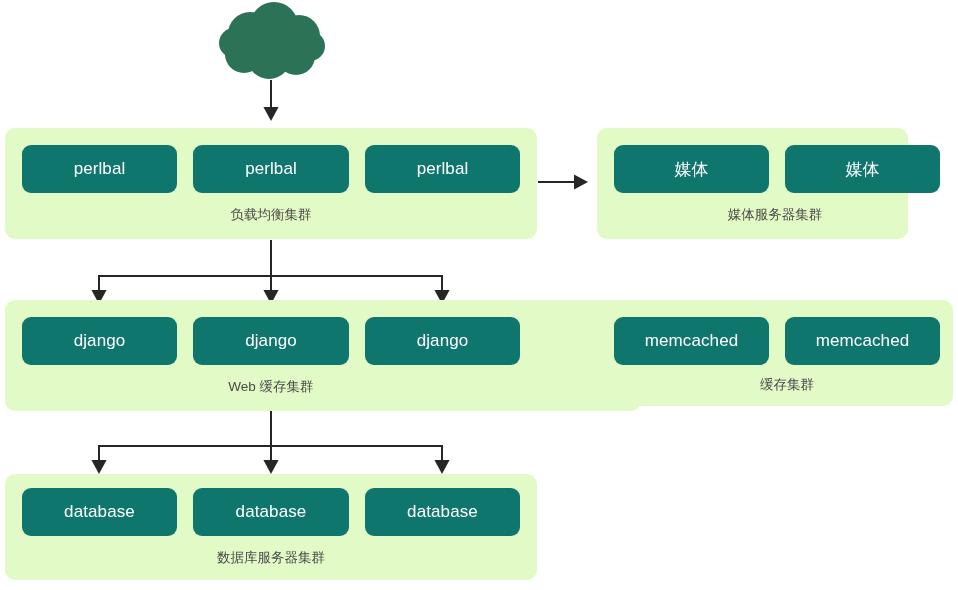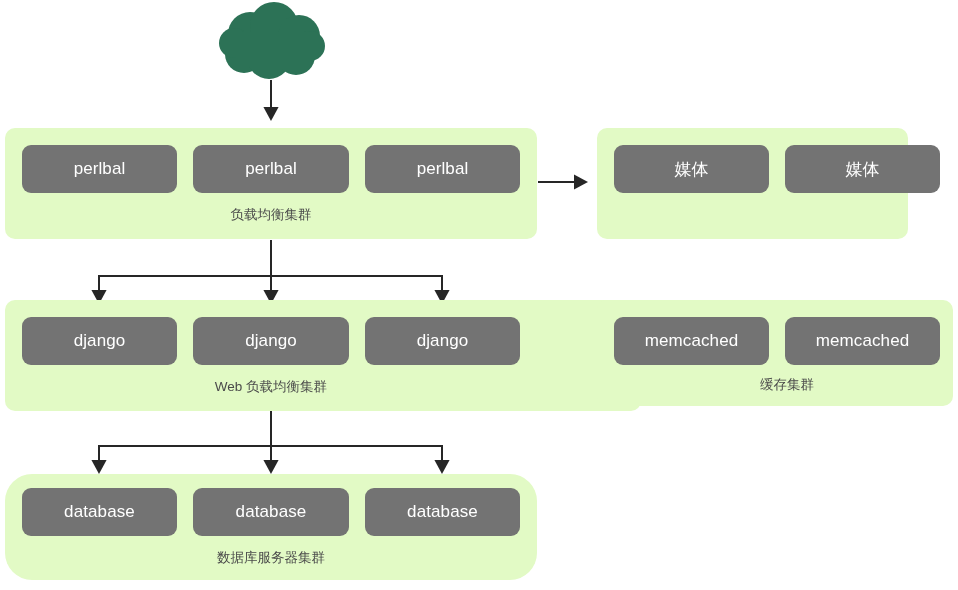--- a/index.html
+++ b/index.html
@@ -18,21 +18,21 @@
     overflow: hidden;
   }
   .cluster {
     position: absolute;
     background: #e2fac5;
     border-radius: 10px;
     box-sizing: border-box;
   }
   .node {
     position: absolute;
-    background: #737373;
+    background: #0f766e;
     border-radius: 9px;
     box-sizing: border-box;
     display: flex;
     align-items: center;
     justify-content: center;
     color: #ffffff;
     font-size: 17px;
     letter-spacing: 0.1px;
     white-space: nowrap;
   }
@@ -112,35 +112,36 @@
   <div class="cluster" style="left:5px; top:128px; width:532px; height:111px;">
     <div class="node" style="left:17px; top:17px; width:155px; height:48px;">perlbal</div>
     <div class="node" style="left:188px; top:17px; width:156px; height:48px;">perlbal</div>
     <div class="node" style="left:360px; top:17px; width:155px; height:48px;">perlbal</div>
     <div class="cluster-label" style="left:0; top:78px; width:532px;">负载均衡集群</div>
   </div>
 
   <div class="cluster" style="left:597px; top:128px; width:311px; height:111px;padding-left:36px;">
     <div class="node cjk" style="left:17px; top:17px; width:155px; height:48px;">媒体</div>
     <div class="node cjk" style="left:188px; top:17px; width:155px; height:48px;">媒体</div>
+    <div class="cluster-label" style="left:0; top:78px; width:356px;">媒体服务器集群</div>
   </div>
 
   <div class="cluster" style="left:5px; top:300px; width:636px; height:111px;">
     <div class="node" style="left:17px; top:17px; width:155px; height:48px;">django</div>
     <div class="node" style="left:188px; top:17px; width:156px; height:48px;">django</div>
     <div class="node" style="left:360px; top:17px; width:155px; height:48px;">django</div>
-    <div class="cluster-label" style="left:0; top:78px; width:532px;">Web 负载均衡集群</div>
+    <div class="cluster-label" style="left:0; top:78px; width:532px;">Web 缓存集群</div>
   </div>
 
   <div class="cluster" style="left:597px; top:300px; width:356px; height:106px;">
     <div class="node" style="left:17px; top:17px; width:155px; height:48px;">memcached</div>
     <div class="node" style="left:188px; top:17px; width:155px; height:48px;">memcached</div>
     <div class="cluster-label" style="left:12px; top:76px; width:356px;">缓存集群</div>
   </div>
 
-  <div class="cluster" style="left:5px; top:474px; width:532px; height:106px;border-radius:27px;">
+  <div class="cluster" style="left:5px; top:474px; width:532px; height:106px;">
     <div class="node" style="left:17px; top:14px; width:155px; height:48px;">database</div>
     <div class="node" style="left:188px; top:14px; width:156px; height:48px;">database</div>
     <div class="node" style="left:360px; top:14px; width:155px; height:48px;">database</div>
     <div class="cluster-label" style="left:0; top:75px; width:532px;text-align:center;">数据库服务器集群</div>
   </div>
 
 </div>
 
 </body></html>

